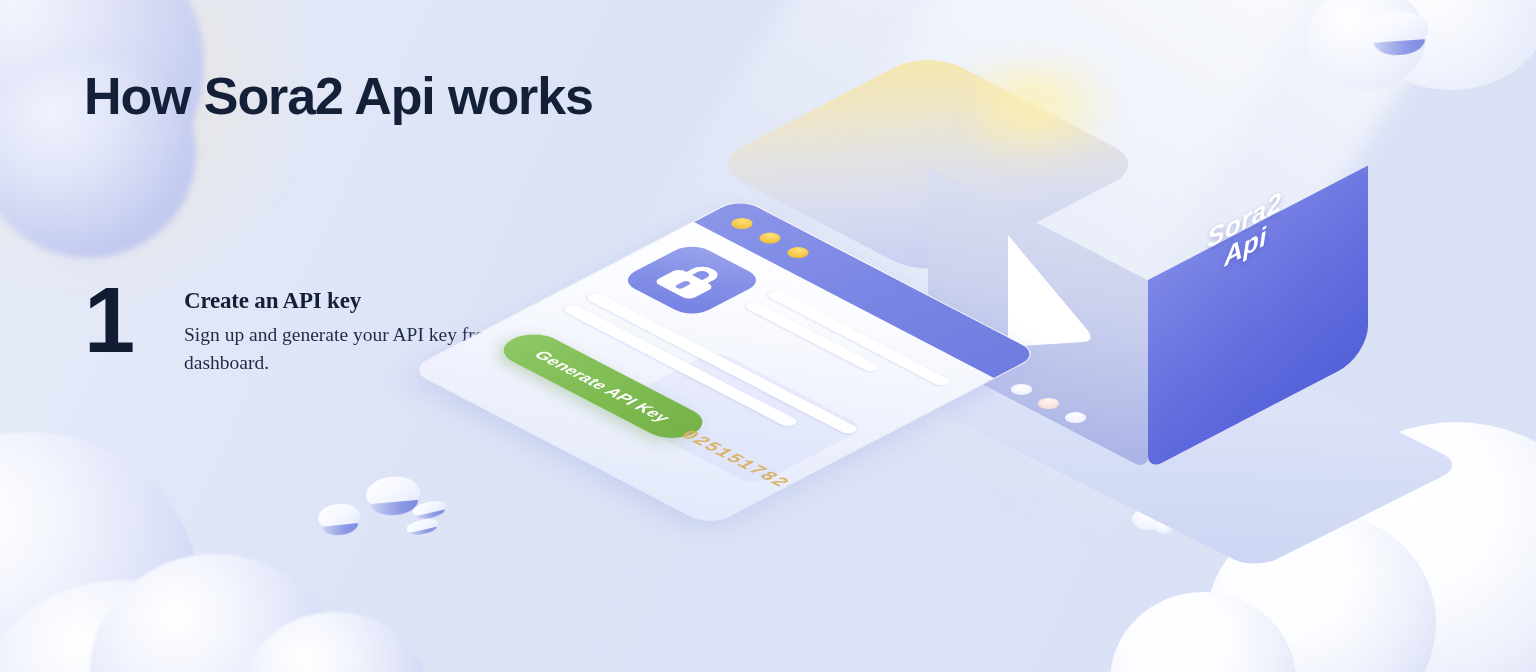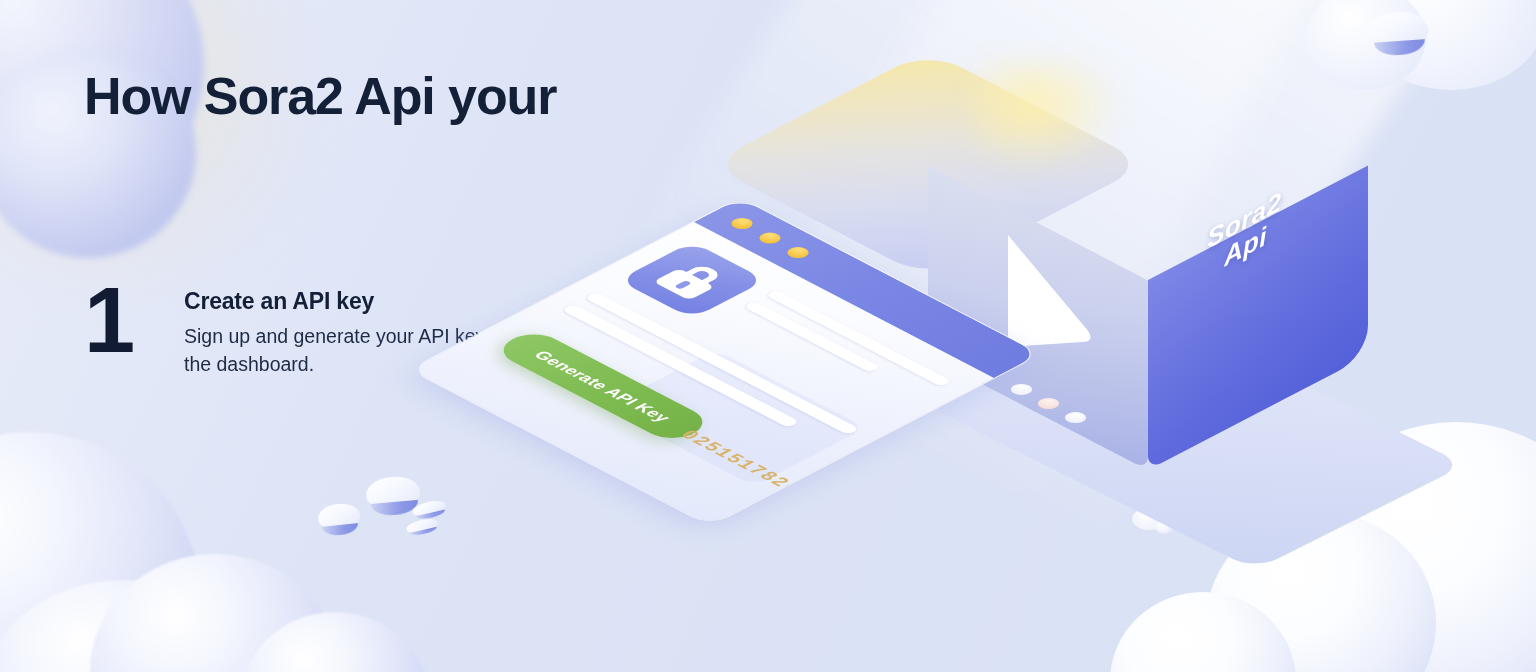--- a/index.html
+++ b/index.html
@@ -127,21 +127,21 @@
     position:absolute; left:85px; top:143px;
     font-size:22px; font-weight:400; color:#1d2b47; white-space:nowrap;
   }
 
   .step { position:absolute; left:84px; top:278px; display:flex; align-items:flex-start; }
   .step-num {
     font-size:92px; font-weight:700; color:#111c33;
     line-height:.92; width:100px; flex:0 0 100px;
     letter-spacing:-3px;
   }
-  .step-body { padding-top:10px; }
+  .step-body { padding-top:10px;font-family:Liberation Serif, serif; }
   .step-title { font-size:23px; font-weight:700; color:#141f38; letter-spacing:-.2px; }
   .step-desc {
     margin-top:7px; font-size:19.5px; font-weight:400; color:#1e2b46;
     line-height:1.45; max-width:380px;
   }
 
   
   .illus { position:absolute; left:700px; top:40px; width:700px; height:600px; }
 
   
@@ -343,21 +343,21 @@
   </div>
 
   <div class="sphere sp1"></div>
   <div class="sphere sp2"></div>
   <div class="sphere sp3"></div>
   <div class="sphere sp4"></div>
 </div>
 
 <div class="content">
 
-  <h1 class="headline">How Sora2 Api your</h1>
+  <h1 class="headline">How Sora2 Api works</h1>
 
   <div class="step">
     <div class="step-num">1</div>
     <div class="step-body">
       <div class="step-title">Create an API key</div>
       <div class="step-desc">Sign up and generate your API key from om the dashboard.</div>
     </div>
   </div>
 
   <div class="illus">

